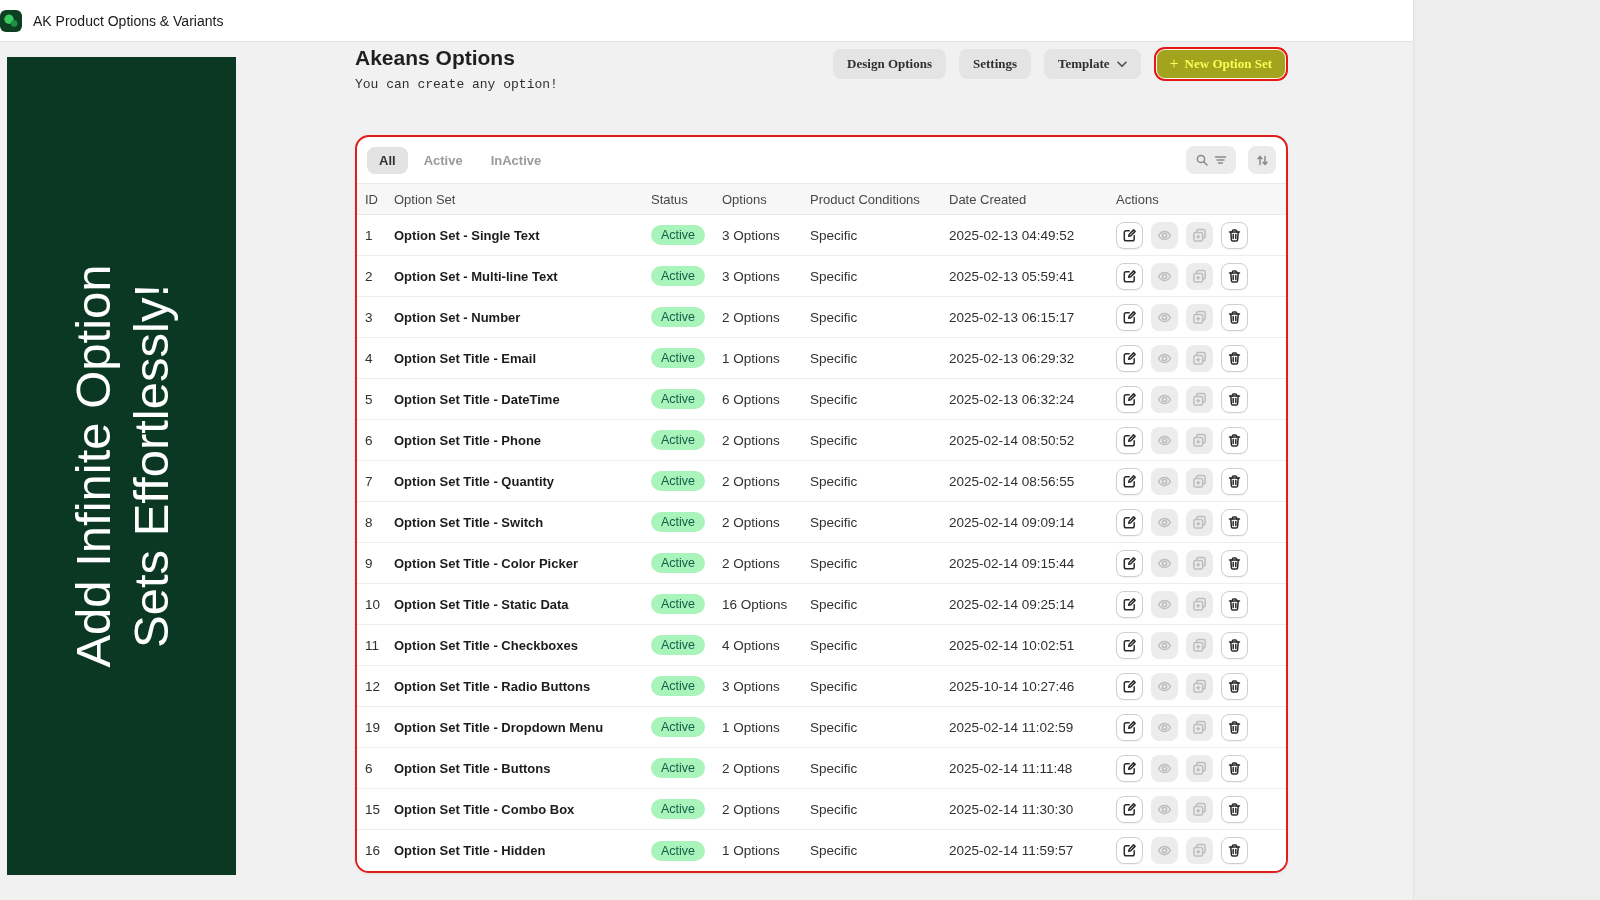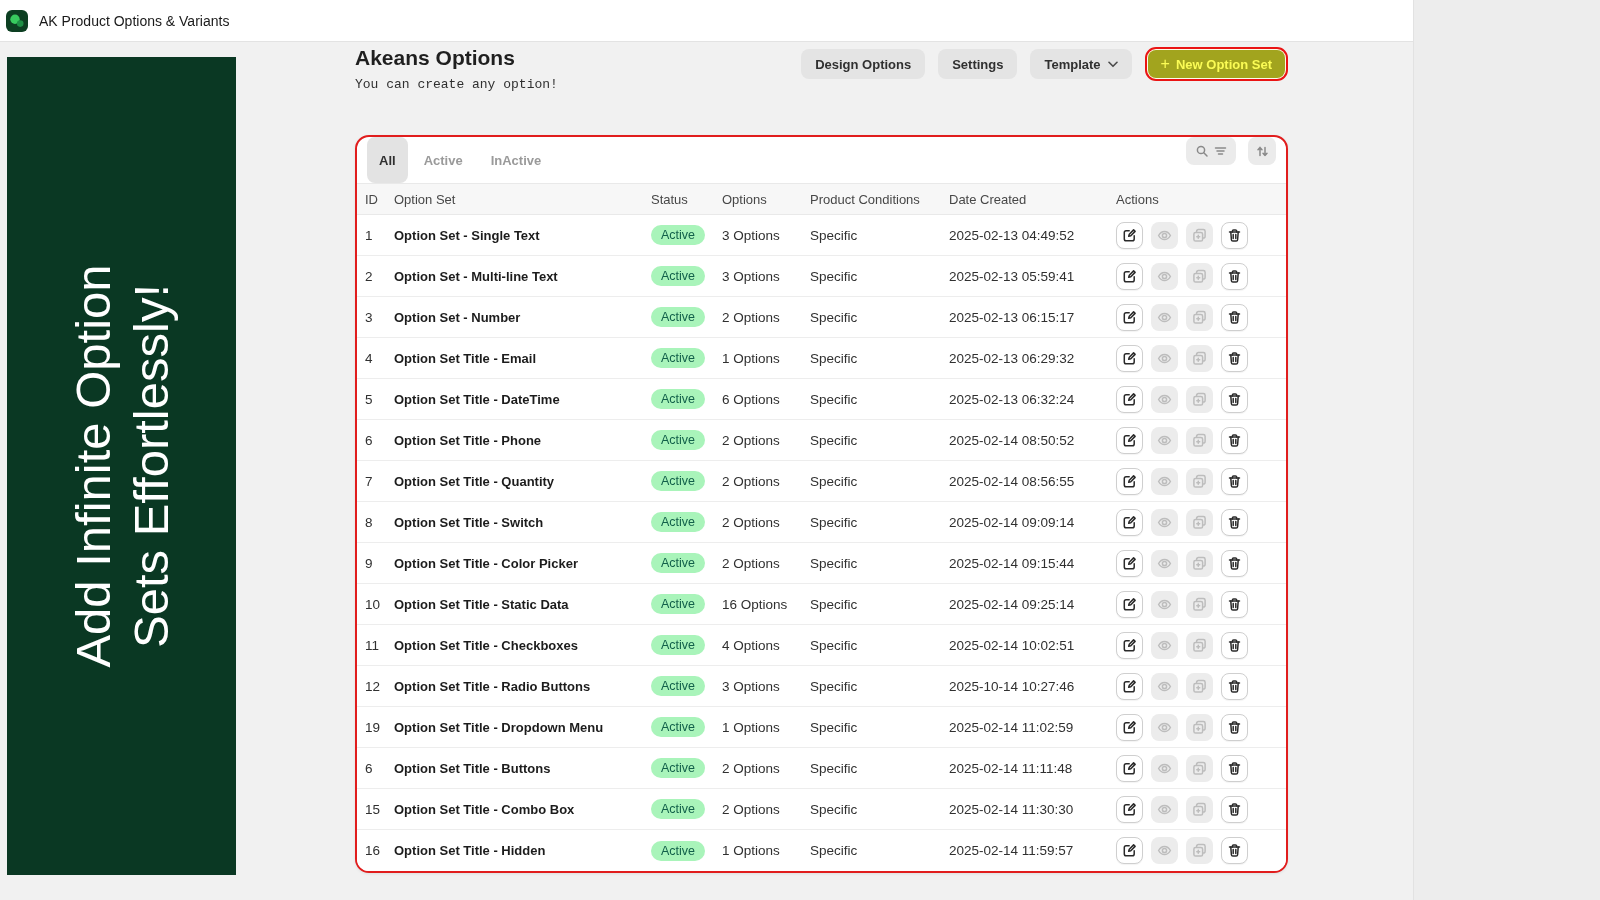--- a/index.html
+++ b/index.html
@@ -9,21 +9,21 @@
     background: #f1f1f1;
     position: relative;
     overflow: hidden;
     color: #303030;
   }
 
   
   .topbar {
     position: absolute; left: 0; top: 0; width: 1600px; height: 42px;
     background: #ffffff; border-bottom: 1px solid #e3e3e3;
-    display: flex; align-items: center; gap: 11px; padding-left: 6px;
+    display: flex; align-items: center; gap: 11px; padding-left: 0;
     z-index: 2;
   }
   .app-title { font-size: 14px; color: #1a1a1a; font-weight: 500; }
 
   
   .right-panel {
     position: absolute; left: 1413px; top: 0; width: 187px; height: 900px;
     background: #ededed; border-left: 1px solid #e2e2e2; z-index: 3;
   }
 
@@ -41,21 +41,21 @@
     color: #ffffff; font-size: 49px; font-weight: 500;
     line-height: 1.17; text-align: center; white-space: nowrap;
   }
 
   
   .page-head { position: absolute; left: 355px; top: 46px; width: 933px; z-index: 2; }
   .page-title { font-size: 21px; font-weight: 700; color: #1f1f1f; }
   .page-subtitle { font-size: 13px; color: #303030; margin-top: 7px; font-family: Liberation Mono, monospace; }
   .head-actions {
     position: absolute; right: 0; top: 1px;
-    display: flex; align-items: center; gap: 13px;
+    display: flex; align-items: center; gap: 13px; font-family: Liberation Serif, serif;
   }
   .btn-gray {
     background: #e4e4e4; border: none; border-radius: 8px;
     padding: 8px 14px; font-size: 13px; font-weight: 600; color: #303030;
     font-family: inherit; display: flex; align-items: center; gap: 7px;
     cursor: pointer; height: 30px;
   }
   .nos-wrap {
     border: 2px solid #ea1414; border-radius: 11px; background: #fdfdea;
     padding: 1px;
@@ -67,21 +67,21 @@
     cursor: pointer; height: 28px;
   }
   .plus-glyph { font-size: 16px; font-weight: 500; line-height: 1; }
 
   
   .card {
     position: absolute; left: 355px; top: 135px; width: 933px;
     background: #ffffff; border: 2px solid #e11d1d; border-radius: 14px;
     overflow: hidden; z-index: 2; box-shadow: 0 1px 3px rgba(0,0,0,0.08);
   }
-  .tabs-row { height: 46px; display: flex; padding: 0 10px; gap: 4px; }
+  .tabs-row { height: 46px; display: flex; align-items: center; padding: 0 10px; gap: 4px; }
   .tab {
     padding: 6px 12px; border-radius: 8px; font-size: 13px; font-weight: 600;
     color: #9a9a9a; background: transparent; border: none; font-family: inherit; cursor: pointer;
   }
   .tab.selected { background: #e3e3e3; color: #303030; }
   .tabs-spacer { flex: 1; }
   .icon-btn {
     height: 28px; background: #ebebeb; border: none; border-radius: 8px;
     display: flex; align-items: center; justify-content: center;
     color: #8a8a8a; cursor: pointer; gap: 5px;

